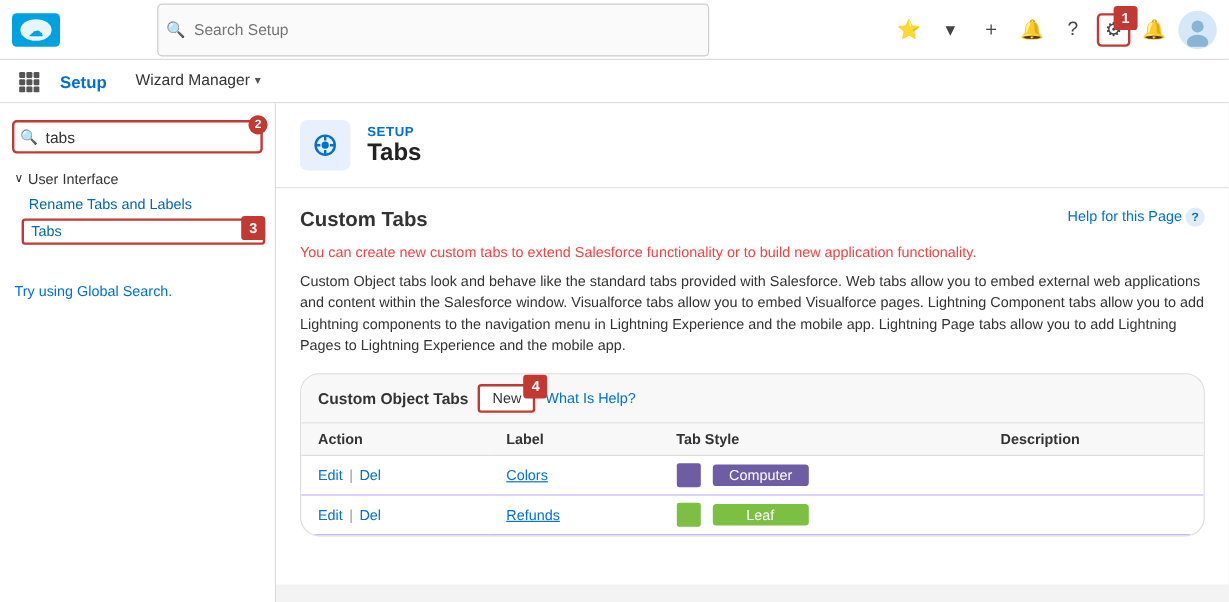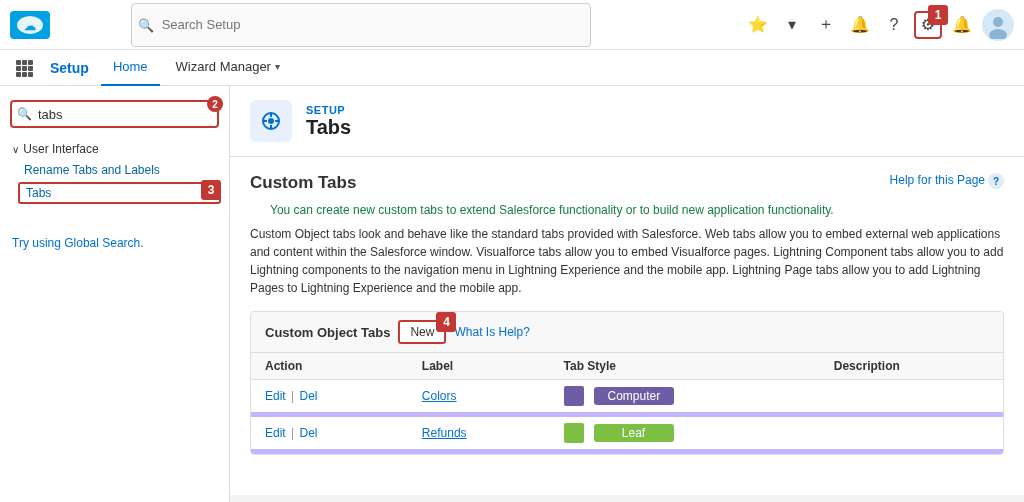--- a/index.html
+++ b/index.html
@@ -256,34 +256,33 @@
       width: 16px; height: 16px;
       border-radius: 50%;
       background: #e0ecf8;
       display: flex; align-items: center; justify-content: center;
       font-size: 10px;
       color: #0070d2;
       font-weight: bold;
     }
     .section-desc {
       font-size: 12px;
-      color: #15803d;
+      color: #ef4444;
       line-height: 1.5;
       margin-bottom: 6px;
-      margin-left: 20px;
     }
     .section-desc-long {
       font-size: 12px;
       color: #333;
       line-height: 1.5;
       margin-bottom: 14px;
     }
     .subsection {
       border: 1px solid #ddd;
-      border-radius: 4px;
+      border-radius: 16px;
       overflow: hidden;
       margin-bottom: 24px;
     }
     .subsection-header {
       background: #f8f8f8;
       padding: 8px 14px;
       display: flex;
       align-items: center;
       gap: 8px;
       border-bottom: 1px solid #ddd;
@@ -323,21 +322,21 @@
       font-weight: bold;
       color: #333;
       padding: 6px 14px;
       background: #f8f8f8;
       border-bottom: 1px solid #ddd;
     }
     td {
       padding: 6px 14px;
       font-size: 12px;
       color: #333;
-      border-bottom: 5px solid #c4b5fd;
+      border-bottom: 1px solid #c4b5fd;
       vertical-align: middle;
     }
     .action-link {
       color: #0070d2;
       cursor: pointer;
       text-decoration: none;
     }
     .action-sep {
       color: #999;
       margin: 0 2px;
@@ -426,23 +425,20 @@
       <rect x="13" y="1" width="5" height="5" rx="1" fill="#555"></rect>
       <rect x="1" y="7" width="5" height="5" rx="1" fill="#555"></rect>
       <rect x="7" y="7" width="5" height="5" rx="1" fill="#555"></rect>
       <rect x="13" y="7" width="5" height="5" rx="1" fill="#555"></rect>
       <rect x="1" y="13" width="5" height="5" rx="1" fill="#555"></rect>
       <rect x="7" y="13" width="5" height="5" rx="1" fill="#555"></rect>
       <rect x="13" y="13" width="5" height="5" rx="1" fill="#555"></rect>
     </svg>
   </div>
   <span class="setup-label">Setup</span>
-  <div class="nav-tab active">
-    <span>Home</span>
-  </div>
   <div class="nav-tab inactive">
     <span>Wizard Manager</span>
     <span class="dropdown-arrow">▾</span>
   </div>
 </div>
 
 <div class="main-layout">
 
   <div class="sidebar">
     <div class="sidebar-search" style="position:relative;">

